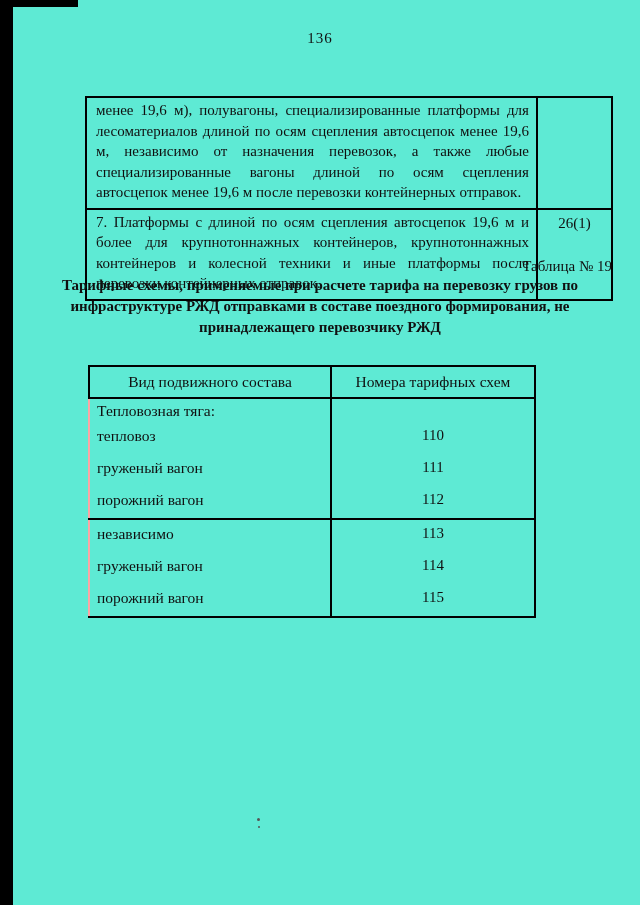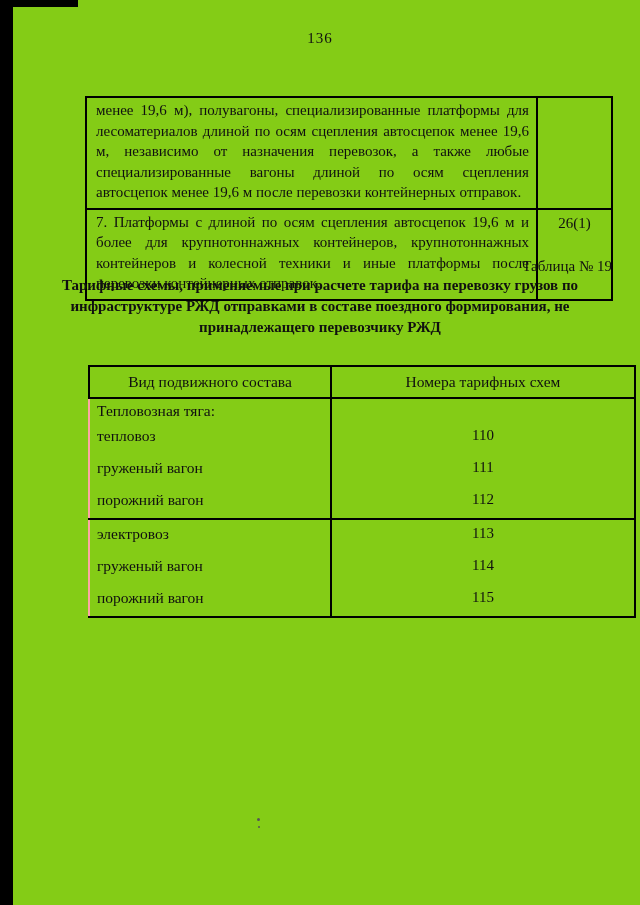--- a/index.html
+++ b/index.html
@@ -1,21 +1,21 @@
 <!DOCTYPE html>
 <html><head>
 <meta charset="utf-8">
 <style>
   * { margin:0; padding:0; box-sizing:border-box; }
   html,body { background:#e8e8e8; }
   .page {
     position:relative;
     width:640px; height:905px;
     margin:0 auto;
-    background:#84cc16;
+    background:#5eead4;
     font-family:"Liberation Serif", serif;
     color:#101010;
     overflow:hidden;
   }
   .scan-left {
     position:absolute; left:0; top:0;
     width:13px; height:905px;
     background:#000;
   }
   .scan-top {
@@ -59,21 +59,21 @@
     position:absolute; top:275px; left:55px;
     width:530px;
     text-align:center;
     font-weight:bold;
     font-size:15px;
     line-height:21px;
   }
   
   .t2 {
     position:absolute; top:365px; left:88px;
-    width:548px;
+    width:448px;
     font-size:15.5px;
   }
   .t2 th {
     border:2px solid #000;
     font-weight:normal;
     text-align:center;
     padding:6px 4px;
     font-size:15.5px;
   }
   .t2 td {
@@ -148,21 +148,21 @@
       </tr>
       <tr>
         <td class="name item">груженый вагон</td>
         <td class="num">111</td>
       </tr>
       <tr class="group-end">
         <td class="name item">порожний вагон</td>
         <td class="num">112</td>
       </tr>
       <tr>
-        <td class="name item">электровоз</td>
+        <td class="name item">независимо</td>
         <td class="num">113</td>
       </tr>
       <tr>
         <td class="name item">груженый вагон</td>
         <td class="num">114</td>
       </tr>
       <tr class="body-last">
         <td class="name item">порожний вагон</td>
         <td class="num">115</td>
       </tr>

